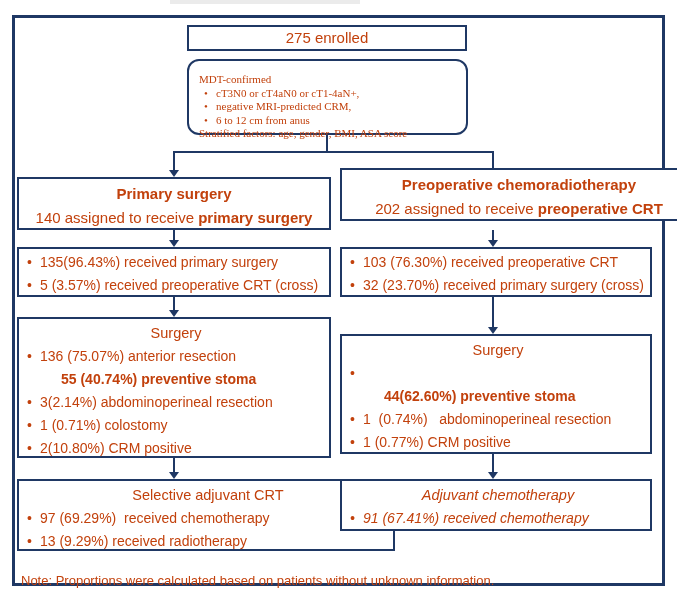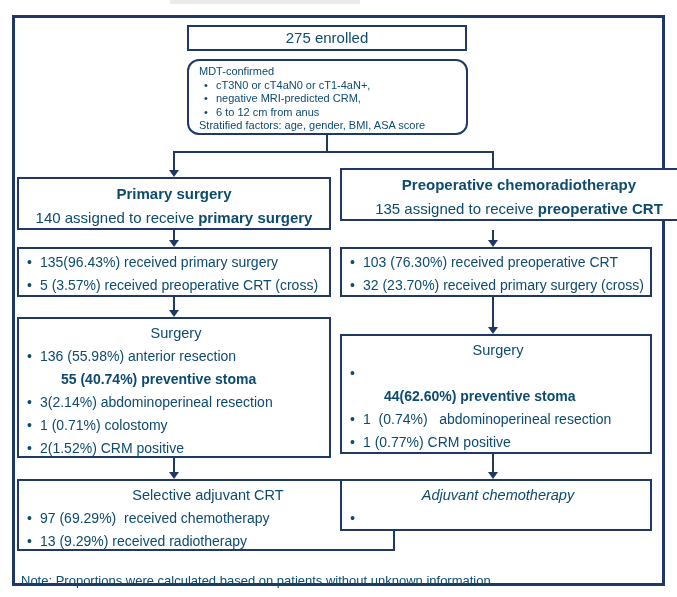--- a/index.html
+++ b/index.html
@@ -1,35 +1,35 @@
 <!DOCTYPE html>
 <html><head>
 <meta charset="utf-8">
 <style>
   * { margin:0; padding:0; box-sizing:border-box; }
   html,body { background:#ffffff; }
   .page {
     position:relative; width:677px; height:597px; background:#ffffff;
-    font-family:"Liberation Sans", sans-serif; color:#0c4a6e; overflow:hidden;
+    font-family:"Liberation Sans", sans-serif; color:#c2410c; overflow:hidden;
   }
   .gstrip { position:absolute; left:170px; top:0; width:190px; height:4px; background:#ebebeb; }
   .outer {
     position:absolute; left:12px; top:15px; width:653px; height:571px;
     border:3px solid #1f3864; background:transparent;
   }
   .box { position:absolute; background:#ffffff; border:2px solid #1f3864; }
   .vline { position:absolute; width:2px; background:#1f3864; }
   .hline { position:absolute; height:2px; background:#1f3864; }
   .ahead {
     position:absolute; width:0; height:0;
     border-left:5px solid transparent; border-right:5px solid transparent;
     border-top:7px solid #1f3864;
   }
   .enrolled-box { text-align:center; font-size:15px; line-height:21px; }
-  .criteria-box { border-radius:12px; padding:4px 10px 0 10px; font-size:11px; line-height:13.5px; }
+  .criteria-box { border-radius:12px; padding:12px 10px 0 10px; font-size:11px; line-height:13.5px;font-family:Liberation Serif, serif; }
   .crit-bullet { display:flex; white-space:pre; }
   .cmk { flex:0 0 17px; padding-left:5px; }
   .header-box { text-align:center; padding-top:2px; font-size:15px; }
   .hl1 { font-weight:bold; line-height:25px; }
   .hl2 { line-height:24px; }
   .b { font-weight:bold; }
   .body-box { padding:2px 4px 0 8px; font-size:14px; }
   .line { display:flex; line-height:23px; white-space:pre; }
   .mk { flex:0 0 13px; }
   .indent { padding-left:34px;font-weight:bold; }
@@ -91,57 +91,57 @@
     </div>
   </div>
 
   <div class="vline" style="left:173px; top:297px; height:13px;"></div>
   <div class="ahead" style="left:169px; top:310px;"></div>
 
   <div class="box body-box" style="left:17px; top:317px; width:314px; height:141px;">
     <div class="box-title">Surgery</div>
     <div class="line">
       <span class="mk">•</span>
-      <span>136 (55.98%) anterior resection</span>
+      <span>136 (75.07%) anterior resection</span>
     </div>
     <div class="line indent">
       <span>55 (40.74%) preventive stoma</span>
     </div>
     <div class="line">
       <span class="mk">•</span>
       <span>3(2.14%) abdominoperineal resection</span>
     </div>
     <div class="line">
       <span class="mk">•</span>
       <span>1 (0.71%) colostomy</span>
     </div>
     <div class="line">
       <span class="mk">•</span>
-      <span>2(1.52%) CRM positive</span>
+      <span>2(10.80%) CRM positive</span>
     </div>
   </div>
 
   <div class="vline" style="left:173px; top:458px; height:14px;"></div>
   <div class="ahead" style="left:169px; top:472px;"></div>
 
   <div class="box body-box" style="left:17px; top:479px; width:378px; height:72px;">
     <div class="box-title">Selective adjuvant CRT</div>
     <div class="line">
       <span class="mk">•</span>
       <span>97 (69.29%)  received chemotherapy</span>
     </div>
     <div class="line">
       <span class="mk">•</span>
       <span>13 (9.29%) received radiotherapy</span>
     </div>
   </div>
 
   <div class="box header-box" style="left:340px; top:168px; width:344px; height:53px;padding-left:14px;">
     <div class="hl1">Preoperative chemoradiotherapy</div>
-    <div class="hl2"><span>135 assigned to receive </span><span class="b">preoperative CRT</span></div>
+    <div class="hl2"><span>202 assigned to receive </span><span class="b">preoperative CRT</span></div>
   </div>
 
   <div class="vline" style="left:492px; top:230px; height:10px;"></div>
   <div class="ahead" style="left:488px; top:240px;"></div>
 
   <div class="box body-box" style="left:340px; top:247px; width:312px; height:50px;">
     <div class="line">
       <span class="mk">•</span>
       <span>103 (76.30%) received preoperative CRT</span>
     </div>
@@ -172,18 +172,19 @@
     </div>
   </div>
 
   <div class="vline" style="left:492px; top:454px; height:18px;"></div>
   <div class="ahead" style="left:488px; top:472px;"></div>
 
   <div class="box body-box" style="left:340px; top:479px; width:312px; height:52px;font-style:italic;">
     <div class="box-title">Adjuvant chemotherapy</div>
     <div class="line">
       <span class="mk">•</span>
+      <span>91 (67.41%) received chemotherapy</span>
     </div>
   </div>
 
   <div class="note">Note: Proportions were calculated based on patients without unknown information.</div>
 
 </div>
 
 </body></html>

